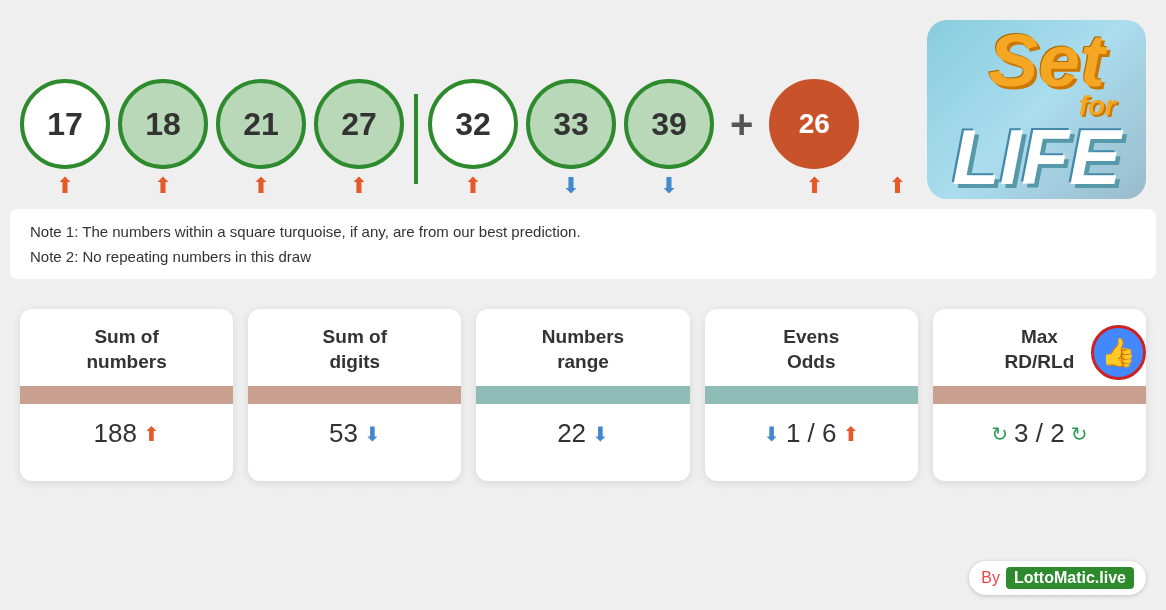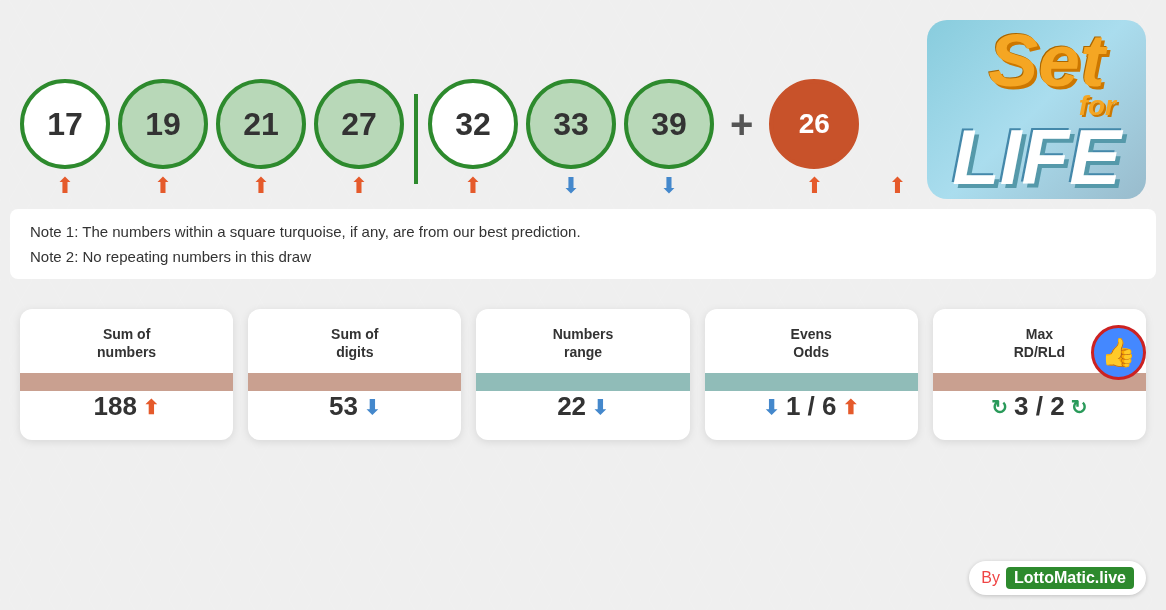--- a/index.html
+++ b/index.html
@@ -158,44 +158,44 @@
       flex: 1;
       border-radius: 12px;
       overflow: hidden;
       background: white;
       box-shadow: 0 2px 8px rgba(0,0,0,0.1);
     }
 
     .stat-card-header {
       padding: 16px 10px 12px;
       text-align: center;
-      font-size: 14px;
+      font-size: 19px;
       font-weight: bold;
       color: #333;
       line-height: 1.3;
     }
 
     .stat-card-bar {
       height: 18px;
       width: 100%;
     }
 
     .stat-card-bar.salmon {
       background: #c9a090;
     }
 
     .stat-card-bar.teal {
       background: #90bcb8;
     }
 
     .stat-card-value {
-      padding: 0 10px;
+      padding: 14px 10px;
       text-align: center;
       font-size: 26px;
-      font-weight: bold;
+      font-weight: normal;
       color: #333;
       display: flex;
       align-items: center;
       justify-content: center;
       gap: 6px;
     }
 
     .stat-card-bottom-bar {
       height: 18px;
       width: 100%;
@@ -261,21 +261,21 @@
 
   <div class="top-section">
     <div class="balls-area">
 
       <div class="ball-group">
         <div class="ball">17</div>
         <div class="arrow-up">⬆</div>
       </div>
 
       <div class="ball-group">
-        <div class="ball highlighted">19</div>
+        <div class="ball highlighted">18</div>
         <div class="arrow-up">⬆</div>
       </div>
 
       <div class="ball-group">
         <div class="ball highlighted">21</div>
         <div class="arrow-up">⬆</div>
       </div>
 
       <div class="ball-group">
         <div class="ball highlighted">27</div>

